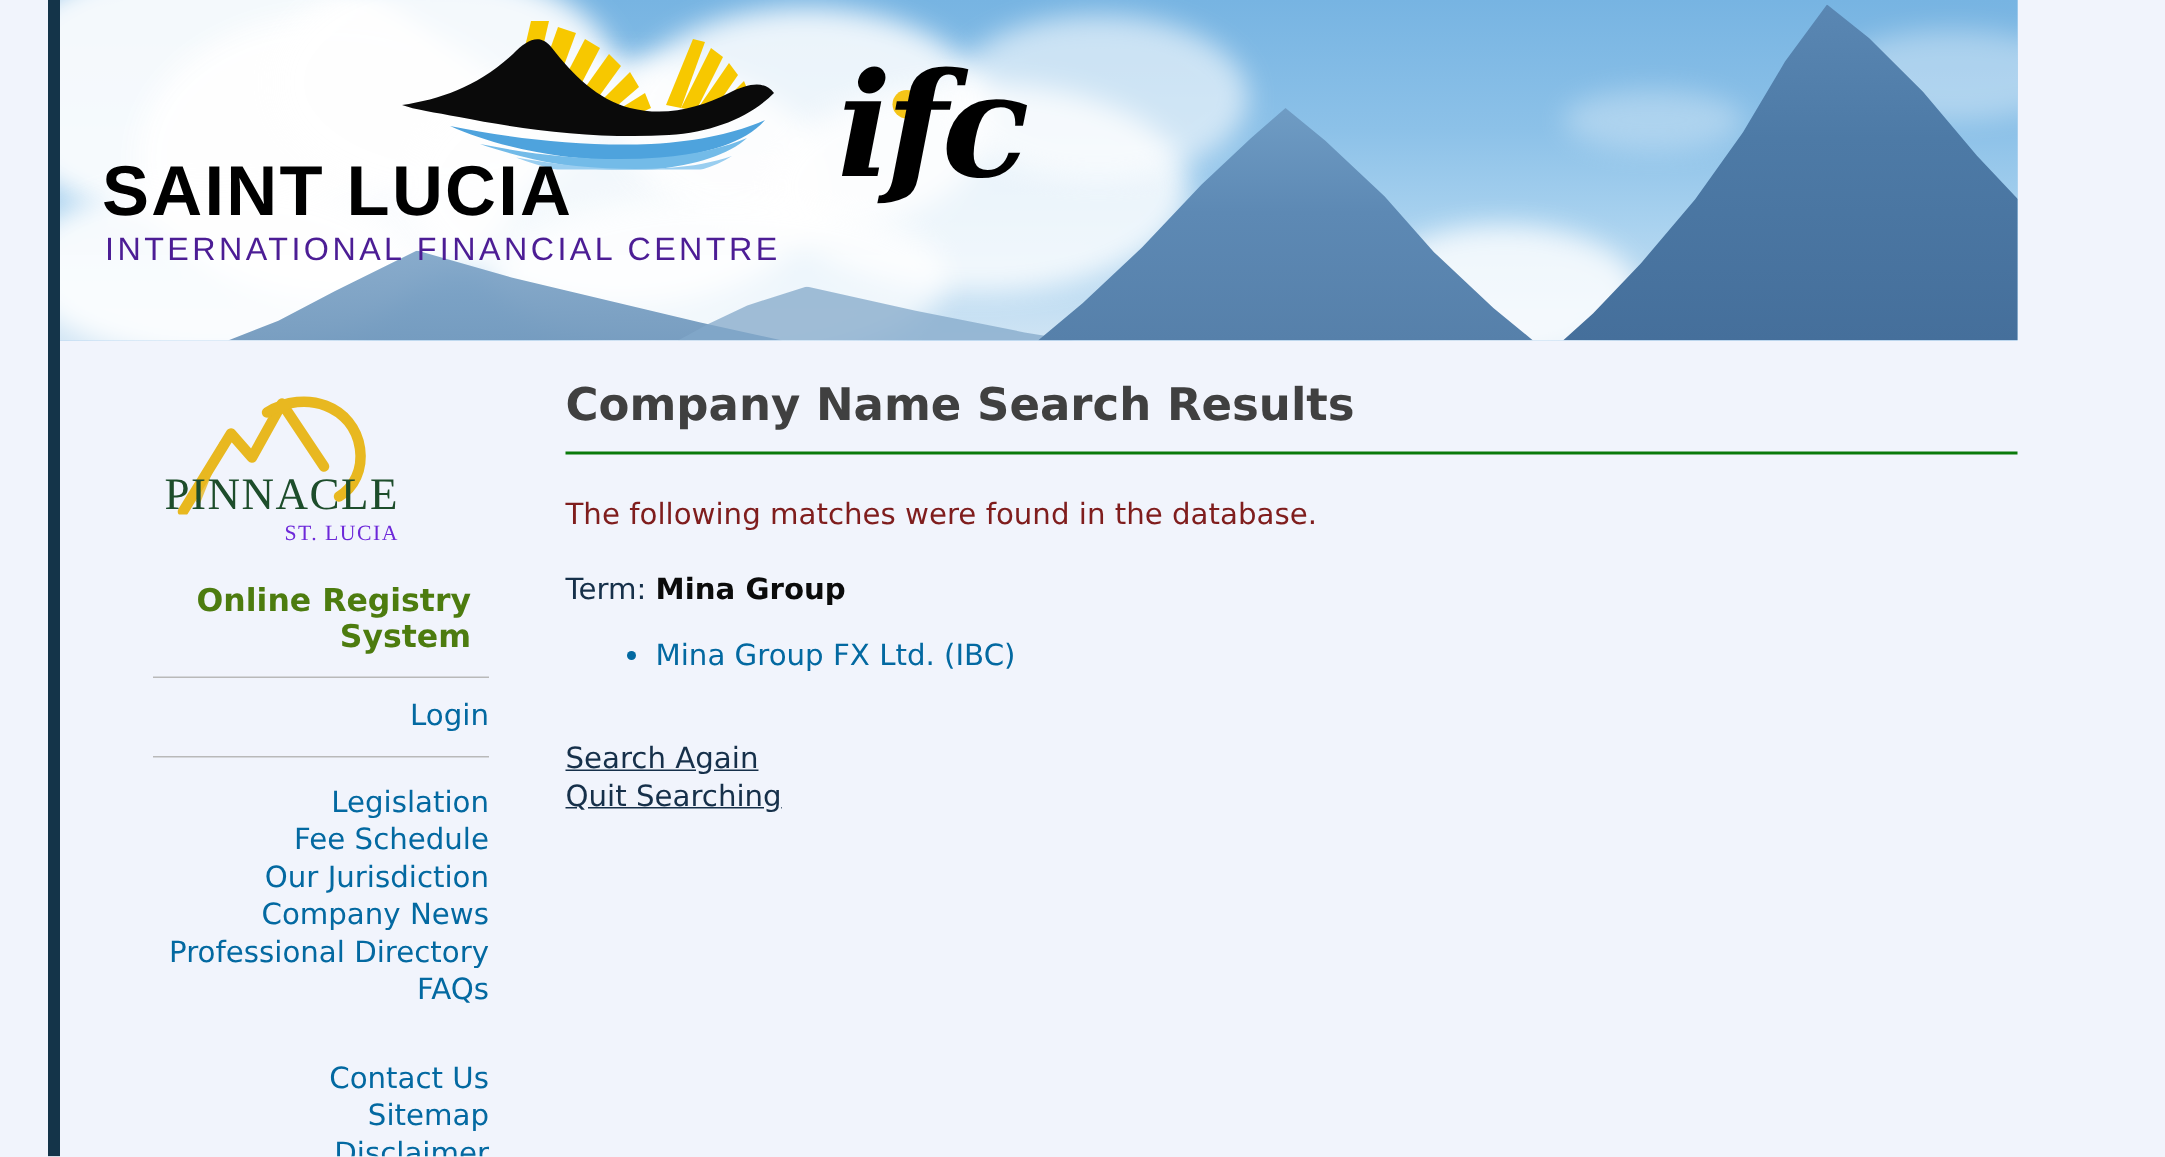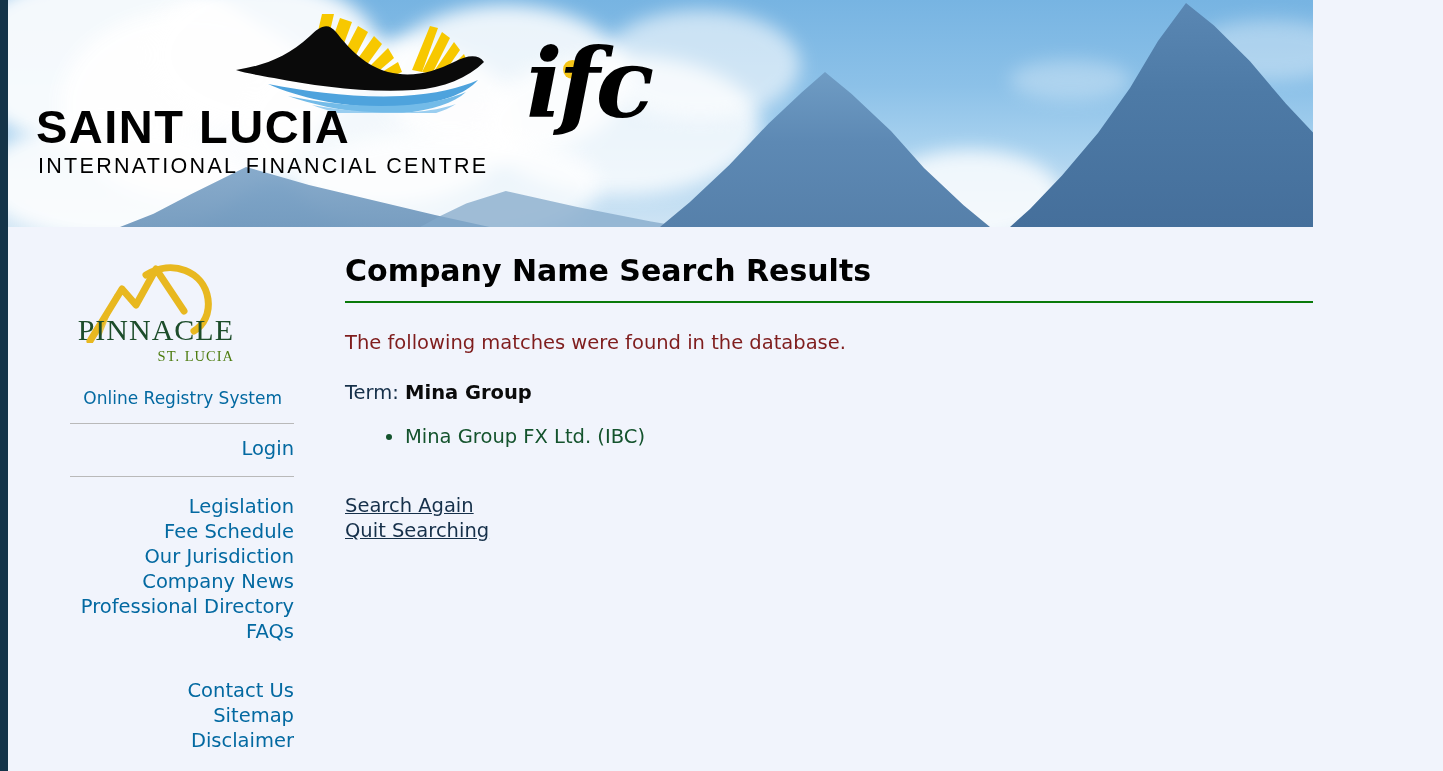--- a/index.html
+++ b/index.html
@@ -12,20 +12,21 @@
     overflow: hidden;
     background: #f1f4fc;
     font-family: "DejaVu Sans", sans-serif;
   }
   .page {
     position: relative;
     width: 1313px;
     height: 771px;
     background: #f1f4fc;
     overflow: hidden;
+    margin-left: 32px;
   }
 
   
   .edge-strip {
     position: absolute;
     left: 0; top: 0;
     width: 8px;
     height: 771px;
     background: #143449;
     z-index: 30;
@@ -135,21 +136,21 @@
     letter-spacing: 1.5px;
     color: #000000;
     line-height: 1;
     margin: 0;
     white-space: nowrap;
   }
   .slu-sub {
     font-family: "Liberation Sans", sans-serif;
     font-size: 21.5px;
     letter-spacing: 2.3px;
-    color: #000000;
+    color: #4c1d95;
     line-height: 1;
     margin: 6px 0 0 2px;
     white-space: nowrap;
   }
   .ifc-mark {
     position: absolute;
     left: 490px;
     top: 28px;
     font-family: "DejaVu Serif", serif;
     font-style: italic;
@@ -209,29 +210,30 @@
     color: #1d4d2b;
     line-height: 1;
   }
   .pinnacle-sub {
     position: absolute;
     right: 32px;
     top: 94px;
     font-family: "Liberation Serif", serif;
     font-size: 14.5px;
     letter-spacing: 1px;
+    color: #6d28d9;
+    line-height: 1;
+  }
+  .ors-label {
+    font-family: "DejaVu Sans", sans-serif;
+    font-size: 21px;
     color: #4d7c0f;
-    line-height: 1;
-  }
-  .ors-label {
-    font-family: "DejaVu Sans", sans-serif;
-    font-size: 17px;
-    color: #0369a1;
     padding-right: 18px;
     margin-top: 18px;
+    font-weight: bold;
   }
   .divider {
     height: 0;
     border-top: 1px solid #b9b9b9;
     margin: 15px 6px 0 62px;
   }
   .nav-group {
     margin: 0;
     padding: 0;
     list-style: none;
@@ -254,21 +256,21 @@
   .main {
     position: absolute;
     left: 337px;
     top: 0;
     width: 1060px;
   }
   .page-title {
     font-family: "DejaVu Sans", sans-serif;
     font-weight: bold;
     font-size: 30px;
-    color: #000000;
+    color: #404040;
     margin: 27px 0 0 0;
     line-height: 1.15;
   }
   .title-rule {
     height: 0;
     border-top: 2px solid #0a7a0a;
     margin-top: 12px;
     width: 1055px;
   }
   .lead-text {
@@ -288,21 +290,21 @@
     color: #0b0b0b;
   }
   .results-list {
     margin: 20px 0 0 0;
     padding-left: 60px;
     list-style: disc;
   }
   .results-list li {
     font-family: "DejaVu Sans", sans-serif;
     font-size: 19.5px;
-    color: #14532d;
+    color: #0369a1;
     line-height: 26px;
   }
   .action-links {
     margin-top: 43px;
   }
   .action-link {
     display: block;
     font-family: "DejaVu Sans", sans-serif;
     font-size: 19.5px;
     color: #16304a;

